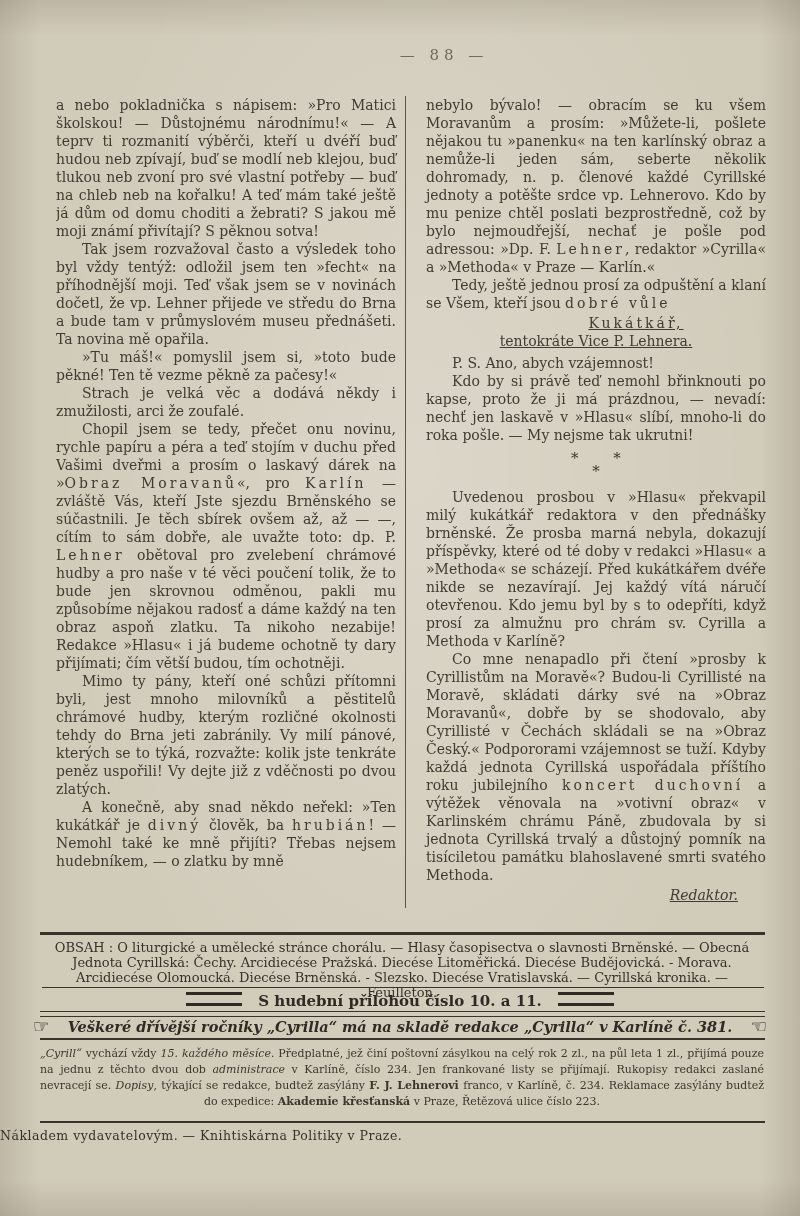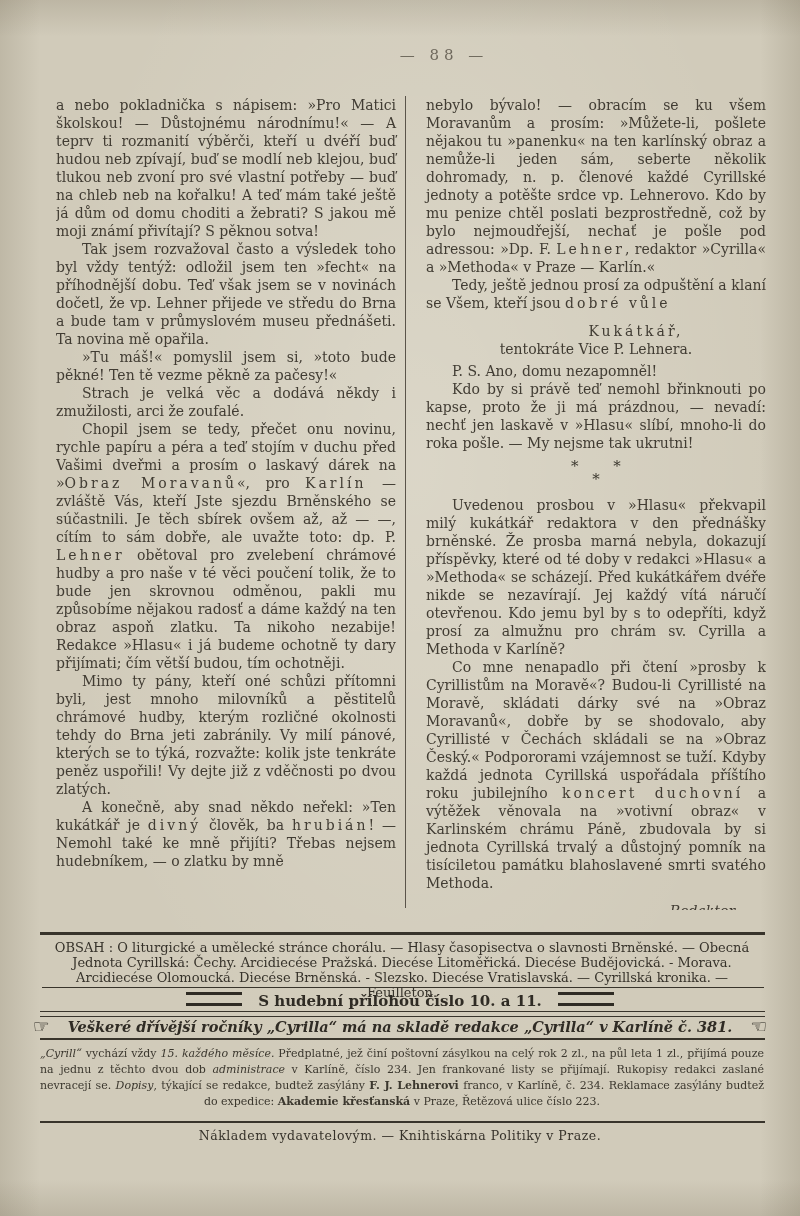--- a/index.html
+++ b/index.html
@@ -25,21 +25,21 @@
     display:flex; overflow:hidden;
   }
   .col { width:345px; font-size:14px; line-height:18px; text-align:justify; }
   .col-right { margin-left:20px; }
   .divider { width:1px; background:#5a544a; margin-left:9px; margin-right:0; height:812px; }
   .para { margin:0; }
   .para.indent { text-indent:26px; }
   .seg-g { letter-spacing:3px; }
   .seg-i { font-style:italic; }
   .seg-b { font-weight:bold; }
-  .signature { margin:10px 0 4px 0; }
+  .signature { margin:2px 0 4px 0;text-decoration:underline; }
   .sig-line.align-center { text-align:center; }
   .sig-line.align-center:first-child { padding-left:80px; }
   .sig-line.align-right { text-align:right; padding-right:28px; }
   .asterism { text-align:center; font-size:15px; line-height:13px; margin:8px 0 10px 0; color:#3c382f; }
   .asterism .ast-top { word-spacing:30px; }
   
   .rule { position:absolute; background:#38342b; }
   .rule-heavy-top    { top:932px; left:40px; width:725px; height:3px; }
   .rule-thin-1       { top:987px; left:42px; width:722px; height:1px; }
   .rule-double       { position:absolute; top:1011px; left:40px; width:725px; height:4px;
@@ -64,49 +64,49 @@
     display:flex; align-items:center; justify-content:center; gap:18px;
   }
   .backissues-text { font-weight:bold; font-style:italic; font-size:14.5px; color:#2f2b24; }
   .manicule { font-size:19px; line-height:18px; color:#1e1b15; font-style:normal; }
   .fine-print {
     position:absolute; top:1046px; left:40px; width:724px;
     font-size:11px; line-height:16px; text-align:justify; text-align-last:center; color:#3b372e;
   }
   .imprint {
     position:absolute; top:1128px; left:0; width:100%;
-    text-align:center; font-size:12.5px; letter-spacing:0.5px; color:#36322a;
+    text-align:left; font-size:12.5px; letter-spacing:0.5px; color:#36322a;
   }
 </style>
 </head>
 <body>
 
 <div class="page">
 
   <div class="pagenum">— 88 —</div>
 
   <div class="columns">
     <div class="col col-left" id="col-left">
         <p class="para"><span>a nebo pokladnička s nápisem: »Pro Matici školskou! — Důstojnému národnímu!« — A teprv ti rozmanití výběrči, kteří u dvéří buď hudou neb zpívají, buď se modlí neb klejou, buď tlukou neb zvoní pro své vlastní potřeby — buď na chleb neb na kořalku! A teď mám také ještě já dům od domu choditi a žebrati? S jakou mě moji známí přivítají? S pěknou sotva!</span></p>
-        <p class="para indent"><span>Tak jsem rozvažoval často a výsledek toho byl vždy tentýž: odložil jsem ten »fecht« na příhodnější dobu. Teď však jsem se v novinách dočetl, že vp. Lehner přijede ve středu do Brna a bude tam v průmyslovém museu přednášeti. Ta novina mě opařila.</span></p>
+        <p class="para indent"><span>Tak jsem rozvažoval často a výsledek toho byl vždy tentýž: odložil jsem ten »fecht« na příhodnější moji. Teď však jsem se v novinách dočetl, že vp. Lehner přijede ve středu do Brna a bude tam v průmyslovém museu přednášeti. Ta novina mě opařila.</span></p>
         <p class="para indent"><span>»Tu máš!« pomyslil jsem si, »toto bude pěkné! Ten tě vezme pěkně za pačesy!«</span></p>
         <p class="para indent"><span>Strach je velká věc a dodává někdy i zmužilosti, arci že zoufalé.</span></p>
         <p class="para indent"><span>Chopil jsem se tedy, přečet onu novinu, rychle papíru a péra a teď stojím v duchu před Vašimi dveřmi a prosím o laskavý dárek na »</span><span class="seg-g">Obraz Moravanů</span><span>«, pro </span><span class="seg-g">Karlín</span><span> — zvláště Vás, kteří Jste sjezdu Brněnského se súčastnili. Je těch sbírek ovšem až, až — —, cítím to sám dobře, ale uvažte toto: dp. P. </span><span class="seg-g">Lehner</span><span> obětoval pro zvelebení chrámové hudby a pro naše v té věci poučení tolik, že to bude jen skrovnou odměnou, pakli mu způsobíme nějakou radosť a dáme každý na ten obraz aspoň zlatku. Ta nikoho nezabije! Redakce »Hlasu« i já budeme ochotně ty dary přijímati; čím větší budou, tím ochotněji.</span></p>
         <p class="para indent"><span>Mimo ty pány, kteří oné schůzi přítomni byli, jest mnoho milovníků a pěstitelů chrámové hudby, kterým rozličné okolnosti tehdy do Brna jeti zabránily. Vy milí pánové, kterých se to týká, rozvažte: kolik jste tenkráte peněz uspořili! Vy dejte již z vděčnosti po dvou zlatých.</span></p>
         <p class="para indent"><span>A konečně, aby snad někdo neřekl: »Ten kukátkář je </span><span class="seg-g">divný</span><span> člověk, ba </span><span class="seg-g">hrubián</span><span>! — Nemohl také ke mně přijíti? Třebas nejsem hudebníkem, — o zlatku by mně</span></p>
       </div>
     <div class="divider"></div>
     <div class="col col-right" id="col-right">
         <p class="para"><span>nebylo bývalo! — obracím se ku všem Moravanům a prosím: »Můžete-li, pošlete nějakou tu »panenku« na ten karlínský obraz a nemůže-li jeden sám, seberte několik dohromady, n. p. členové každé Cyrillské jednoty a potěšte srdce vp. Lehnerovo. Kdo by mu penize chtěl poslati bezprostředně, což by bylo nejmoudřejší, nechať je pošle pod adressou: »Dp. F. </span><span class="seg-g">Lehner</span><span>, redaktor »Cyrilla« a »Methoda« v Praze — Karlín.«</span></p>
         <p class="para indent"><span>Tedy, ještě jednou prosí za odpuštění a klaní se Všem, kteří jsou </span><span class="seg-g">dobré vůle</span></p>
         <div class="signature">
           <div class="sig-line align-center seg-g">Kukátkář,</div>
           <div class="sig-line align-center">tentokráte Vice P. Lehnera.</div>
         </div>
-        <p class="para indent"><span>P. S. Ano, domu nezapomněl!</span></p>
+        <p class="para indent"><span>P. S. Ano, abych vzájemnost!</span></p>
         <p class="para indent"><span>Kdo by si právě teď nemohl břinknouti po kapse, proto že ji má prázdnou, — nevadí: nechť jen laskavě v »Hlasu« slíbí, mnoho-li do roka pošle. — My nejsme tak ukrutni!</span></p>
         <div class="asterism">
           <div class="ast-top">* *</div>
           <div class="ast-bottom">*</div>
         </div>
         <p class="para indent"><span>Uvedenou prosbou v »Hlasu« překvapil milý kukátkář redaktora v den přednášky brněnské. Že prosba marná nebyla, dokazují příspěvky, které od té doby v redakci »Hlasu« a »Methoda« se scházejí. Před kukátkářem dvéře nikde se nezavírají. Jej každý vítá náručí otevřenou. Kdo jemu byl by s to odepříti, když prosí za almužnu pro chrám sv. Cyrilla a Methoda v Karlíně?</span></p>
         <p class="para indent"><span>Co mne nenapadlo při čtení »prosby k Cyrillistům na Moravě«? Budou-li Cyrillisté na Moravě, skládati dárky své na »Obraz Moravanů«, dobře by se shodovalo, aby Cyrillisté v Čechách skládali se na »Obraz Český.« Podpororami vzájemnost se tuží. Kdyby každá jednota Cyrillská uspořádala příštího roku jubilejního </span><span class="seg-g">koncert duchovní</span><span> a výtěžek věnovala na »votivní obraz« v Karlinském chrámu Páně, zbudovala by si jednota Cyrillská trvalý a důstojný pomník na tisíciletou památku blahoslavené smrti svatého Methoda.</span></p>
         <div class="signature">
           <div class="sig-line align-right seg-i">Redaktor.</div>
         </div>

